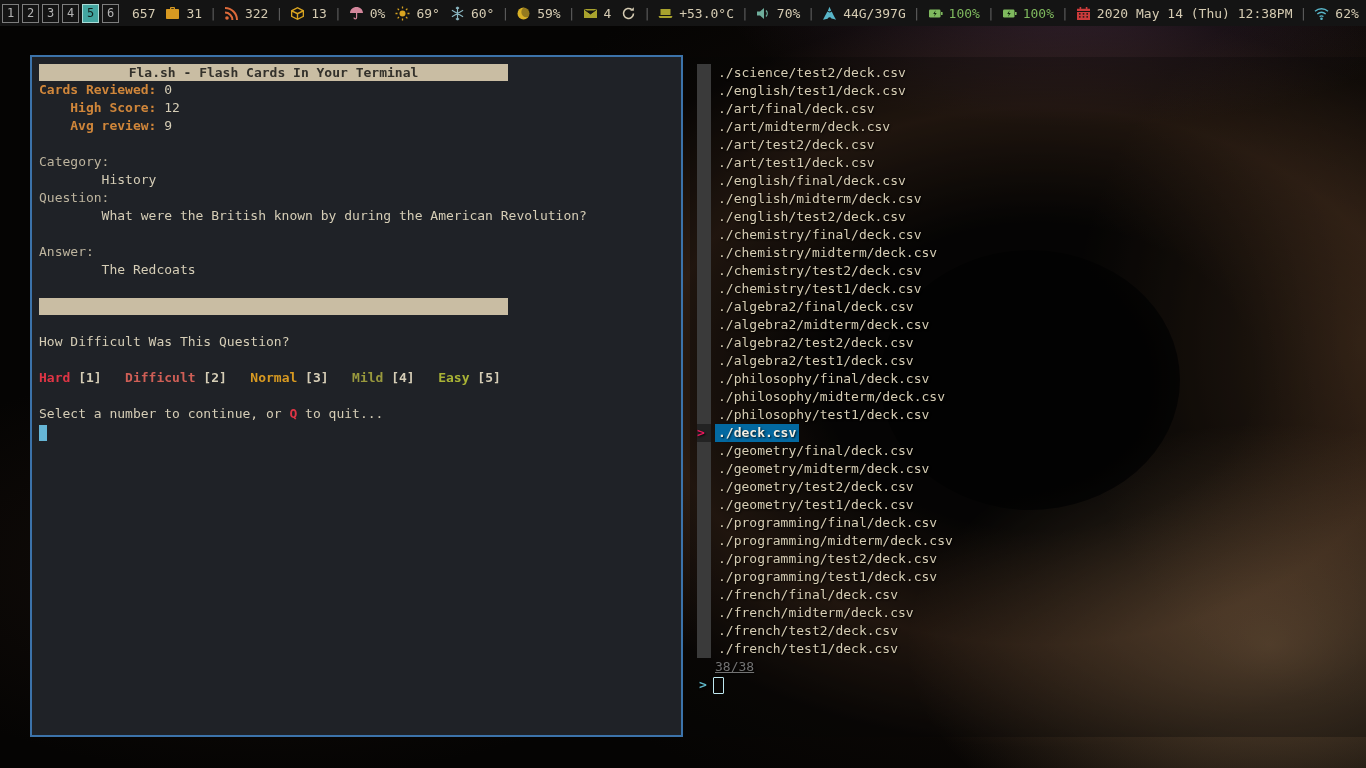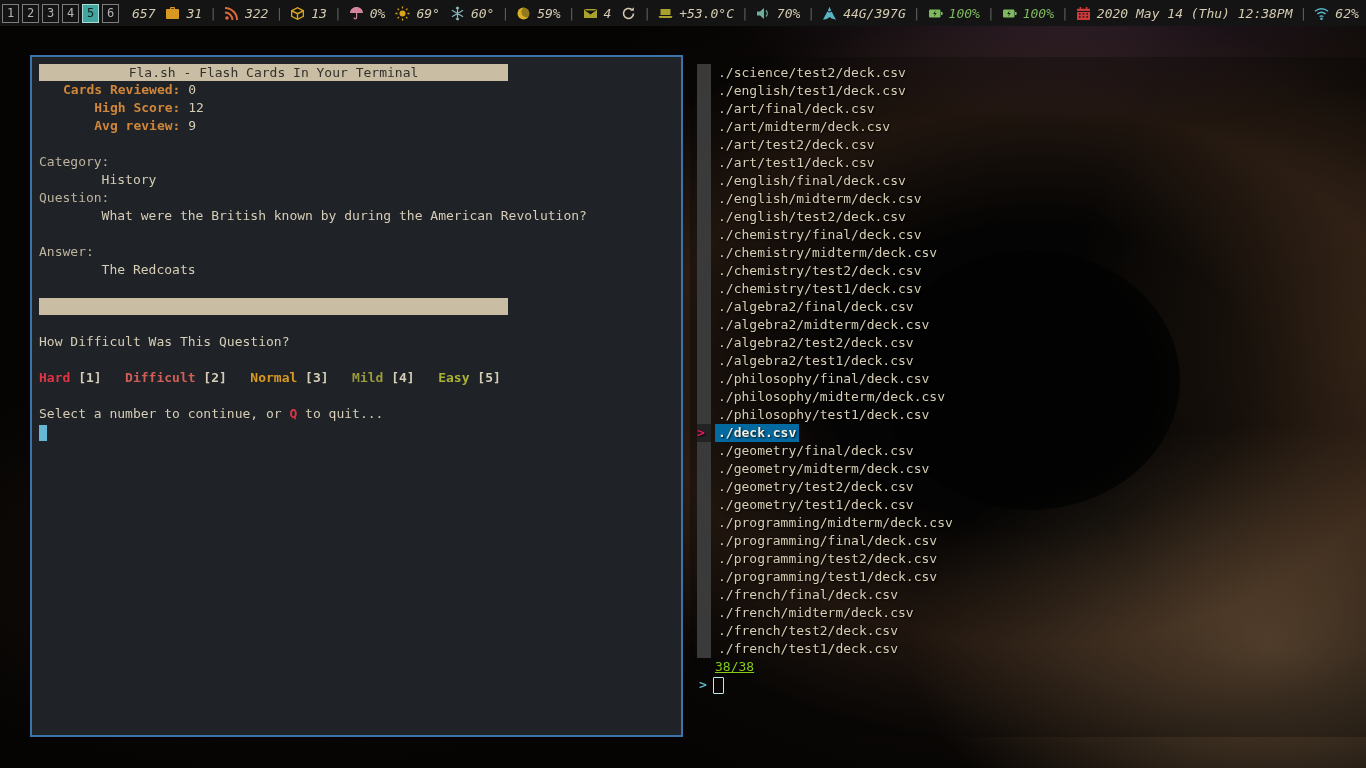--- a/index.html
+++ b/index.html
@@ -27,56 +27,56 @@
   .bar{
     position:absolute;left:0;top:0;width:1366px;height:26px;background:#141414;
     display:flex;align-items:center;color:#d5cbb2;font-size:13px;white-space:nowrap;
   }
   .ws{display:flex;gap:3px;margin:0 8px 0 2px;}
   .ws .box{
     width:17px;height:19px;border:1px solid #7d7d7d;color:#b4b4b4;font-size:12px;
     display:flex;align-items:center;justify-content:center;box-sizing:border-box;
   }
   .ws .box.active{background:#43a5a0;color:#10221f;border-color:#aadbd6;}
-  .bar .item{display:flex;align-items:flex-end;gap:6px;margin:0 5px;font-style:italic;}
+  .bar .item{display:flex;align-items:flex-end;gap:6px;margin:0 5px;}
   .bar .sep{color:#5e5e5e;margin:0 2px;}
   .bar .icn{display:inline-flex;width:15px;height:15px;}
   .bar .icn svg{width:15px;height:15px;}
   
   .tshadow{text-shadow:1px 1px 2px rgba(0,0,0,.85);}
   
   .term-left{
     position:absolute;left:30px;top:55px;width:653px;height:682px;box-sizing:border-box;
     border:2px solid #3c73aa;background:#1f2227;color:#d5cdb6;font-size:13px;
   }
   .tl-inner{position:absolute;inset:5px 5px 5px 7px;line-height:18px;}
   .tl-line{height:18px;white-space:pre;}
   .titlebar{
     width:469px;height:17px;margin-top:2px;background:#c9bda3;color:#33312b;
-    text-align:center;line-height:17px;font-weight:normal;
+    text-align:center;line-height:17px;font-weight:bold;
   }
   .hbar{width:469px;height:17px;background:#c9bda3;margin-top:1px;}
-  .stat-label{display:inline-block;width:15ch;text-align:right;color:#d0863a;font-weight:bold;margin-left:24px;}
+  .stat-label{display:inline-block;width:15ch;text-align:right;color:#d0863a;font-weight:bold;}
   .dim{color:#bdb49e;}
   .ind8{padding-left:8ch;}
   .diff-opt{margin-right:3ch;font-weight:bold;}
   .diff-key{color:#d5cdb6;font-weight:bold;}
   .q-red{color:#df3545;font-weight:bold;}
   .cursor-solid{display:inline-block;width:8px;height:16px;background:#66b6d6;vertical-align:middle;}
   
   .term-right{position:absolute;left:690px;top:57px;width:676px;height:680px;}
   .tr-dim{position:absolute;inset:0;background:rgba(8,8,8,.30);}
   .filelist{position:absolute;left:7px;top:7px;font-size:13px;line-height:18px;color:#d6cdb4;}
   .frow{display:flex;height:18px;align-items:flex-end;}
   .gutter{width:14px;height:18px;background:#3a3a3a;margin-right:4px;flex:0 0 auto;
           display:flex;align-items:center;color:transparent;font-weight:bold;}
   .frow .ftext{white-space:pre;padding:0 3px;}
   .frow.sel .gutter{background:#232323;color:#e8185d;}
   .frow.sel .ftext{background:#0369a1;color:#f2eee2;font-weight:bold;}
-  .finfo{height:18px;padding-left:18px;color:#84cc16;text-decoration:underline;}
+  .finfo{height:18px;padding-left:18px;color:#737373;text-decoration:underline;}
   .fprompt{height:18px;display:flex;align-items:center;gap:6px;padding-left:2px;}
   .fprompt .pchar{color:#5fb7c8;font-weight:bold;}
   .cursor-hollow{display:inline-block;width:9px;height:15px;border:1.5px solid #bfe8f0;border-radius:1px;}
 </style>
 </head>
 <body>
 
 <div class="space">
   <div class="void"></div>
 </div>
@@ -394,25 +394,25 @@
       <div class="frow">
         <span class="gutter"></span>
         <span class="ftext">./geometry/test2/deck.csv</span>
       </div>
       <div class="frow">
         <span class="gutter"></span>
         <span class="ftext">./geometry/test1/deck.csv</span>
       </div>
       <div class="frow">
         <span class="gutter"></span>
+        <span class="ftext">./programming/final/deck.csv</span>
+      </div>
+      <div class="frow">
+        <span class="gutter"></span>
         <span class="ftext">./programming/midterm/deck.csv</span>
-      </div>
-      <div class="frow">
-        <span class="gutter"></span>
-        <span class="ftext">./programming/final/deck.csv</span>
       </div>
       <div class="frow">
         <span class="gutter"></span>
         <span class="ftext">./programming/test2/deck.csv</span>
       </div>
       <div class="frow">
         <span class="gutter"></span>
         <span class="ftext">./programming/test1/deck.csv</span>
       </div>
       <div class="frow">

